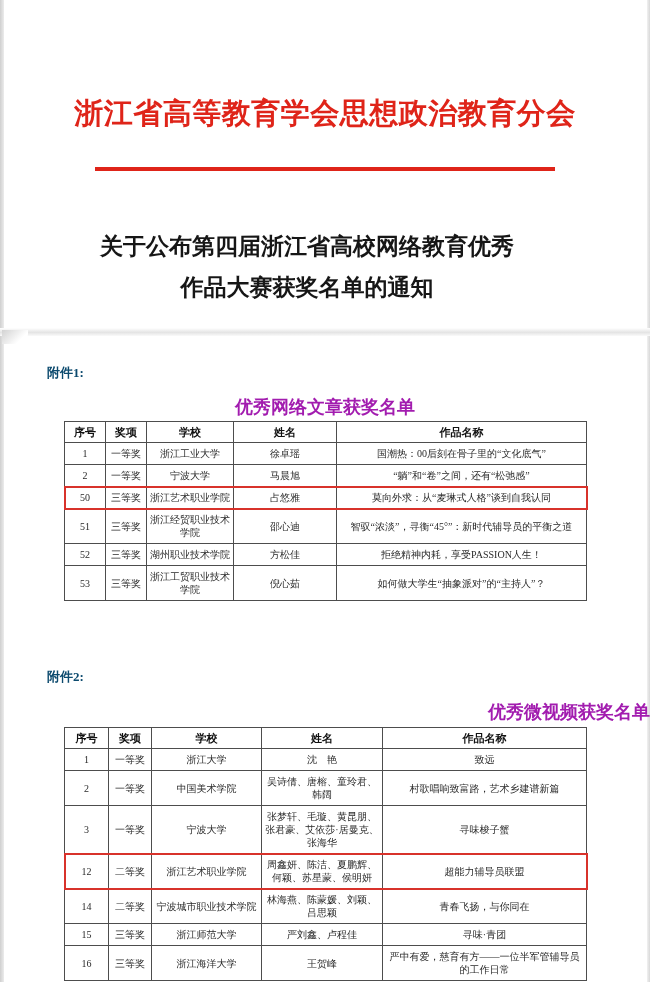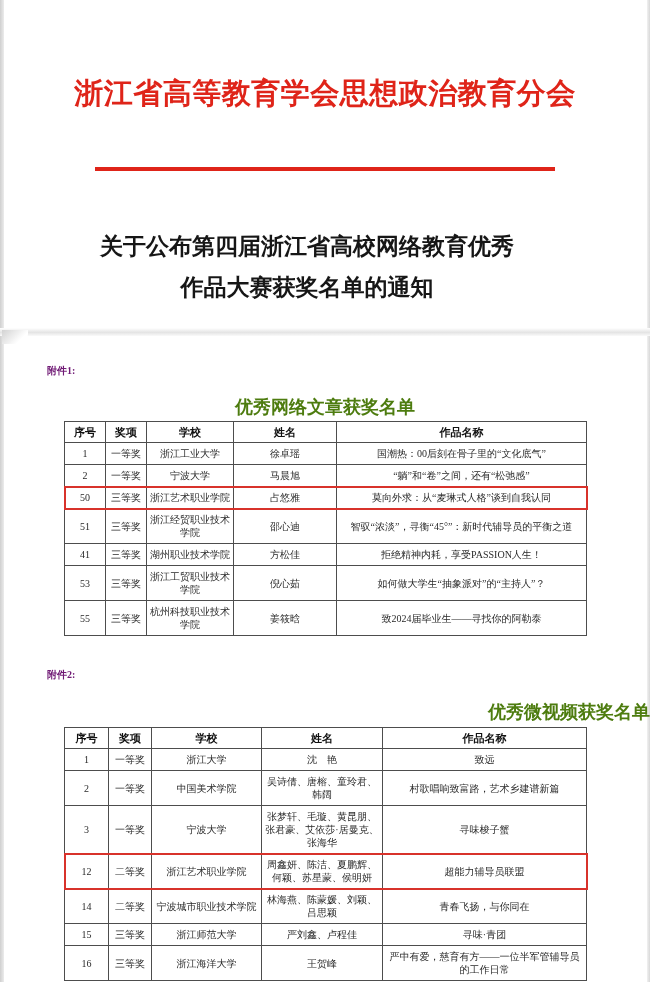--- a/index.html
+++ b/index.html
@@ -12,36 +12,36 @@
   .edge-left{position:absolute;left:0;top:0;bottom:0;width:4px;
     background:linear-gradient(90deg,#cfcfcf,#ececec);}
   .edge-right{position:absolute;right:0;top:0;bottom:0;width:3px;
     background:linear-gradient(270deg,#d8d8d8,#f1f1f1);}
   .page-seam{position:absolute;top:328px;left:0;width:650px;height:8px;
     background:linear-gradient(#ffffff,#e4e4e4 55%,#fafafa);}
   .seam-corner{position:absolute;top:330px;left:2px;width:26px;height:14px;
     background:linear-gradient(135deg,#d2d2d2,#ffffff 70%);border-radius:0 0 10px 0;}
 
   .org-header{
-    position:absolute;top:74px;left:0;width:650px;text-align:center;
+    position:absolute;top:94px;left:0;width:650px;text-align:center;
     font-size:29px;font-weight:700;letter-spacing:0.5px;
   }
   .red-rule{position:absolute;top:167px;left:95px;width:460px;height:4px;}
 
   .doc-title{
     position:absolute;top:226px;left:0;width:614px;text-align:center;
     font-size:23px;font-weight:700;line-height:41px;color:#161616;
   }
 
-  .attach-label{position:absolute;left:47px;font-size:10px;font-weight:700;color:#701a75;}
+  .attach-label{position:absolute;left:47px;font-size:13px;font-weight:700;color:#0c4a6e;}
   .attach-1{top:364px;}
   .attach-2{top:668px;text-align:right;}
 
   .table-title{position:absolute;left:0;width:650px;text-align:center;
-    font-size:18px;font-weight:700;color:#4d7c0f;}
+    font-size:18px;font-weight:700;color:#a21caf;}
   .table-title-1{top:395px;}
   .table-title-2{top:700px;text-align:right;}
 
   .tbl-wrap{position:absolute;left:64px;width:522px;}
   .tbl-wrap-1{top:421px;}
   .tbl-wrap-2{top:727px;}
 
   table.doc-table{border-collapse:collapse;table-layout:fixed;width:522px;
     font-size:10px;color:#2a2a2a;}
   table.doc-table th,table.doc-table td{
@@ -113,39 +113,32 @@
           <td>莫向外求：从“麦琳式人格”谈到自我认同</td>
         </tr>
         <tr>
           <td>51</td>
           <td>三等奖</td>
           <td>浙江经贸职业技术学院</td>
           <td>邵心迪</td>
           <td>智驭“浓淡”，寻衡“45°”：新时代辅导员的平衡之道</td>
         </tr>
         <tr>
-          <td>41</td>
+          <td>52</td>
           <td>三等奖</td>
           <td>湖州职业技术学院</td>
           <td>方松佳</td>
           <td>拒绝精神内耗，享受PASSION人生！</td>
         </tr>
         <tr>
           <td>53</td>
           <td>三等奖</td>
           <td>浙江工贸职业技术学院</td>
           <td>倪心茹</td>
           <td>如何做大学生“抽象派对”的“主持人”？</td>
-        </tr>
-        <tr>
-          <td>55</td>
-          <td>三等奖</td>
-          <td>杭州科技职业技术学院</td>
-          <td>姜筱晗</td>
-          <td>致2024届毕业生——寻找你的阿勒泰</td>
         </tr>
       </tbody>
   </table>
 </div>
 
 <div class="attach-label attach-2">附件2:</div>
 <div class="table-title table-title-2">优秀微视频获奖名单</div>
 
 <div class="tbl-wrap tbl-wrap-2">
   <table class="doc-table tbl-2">

